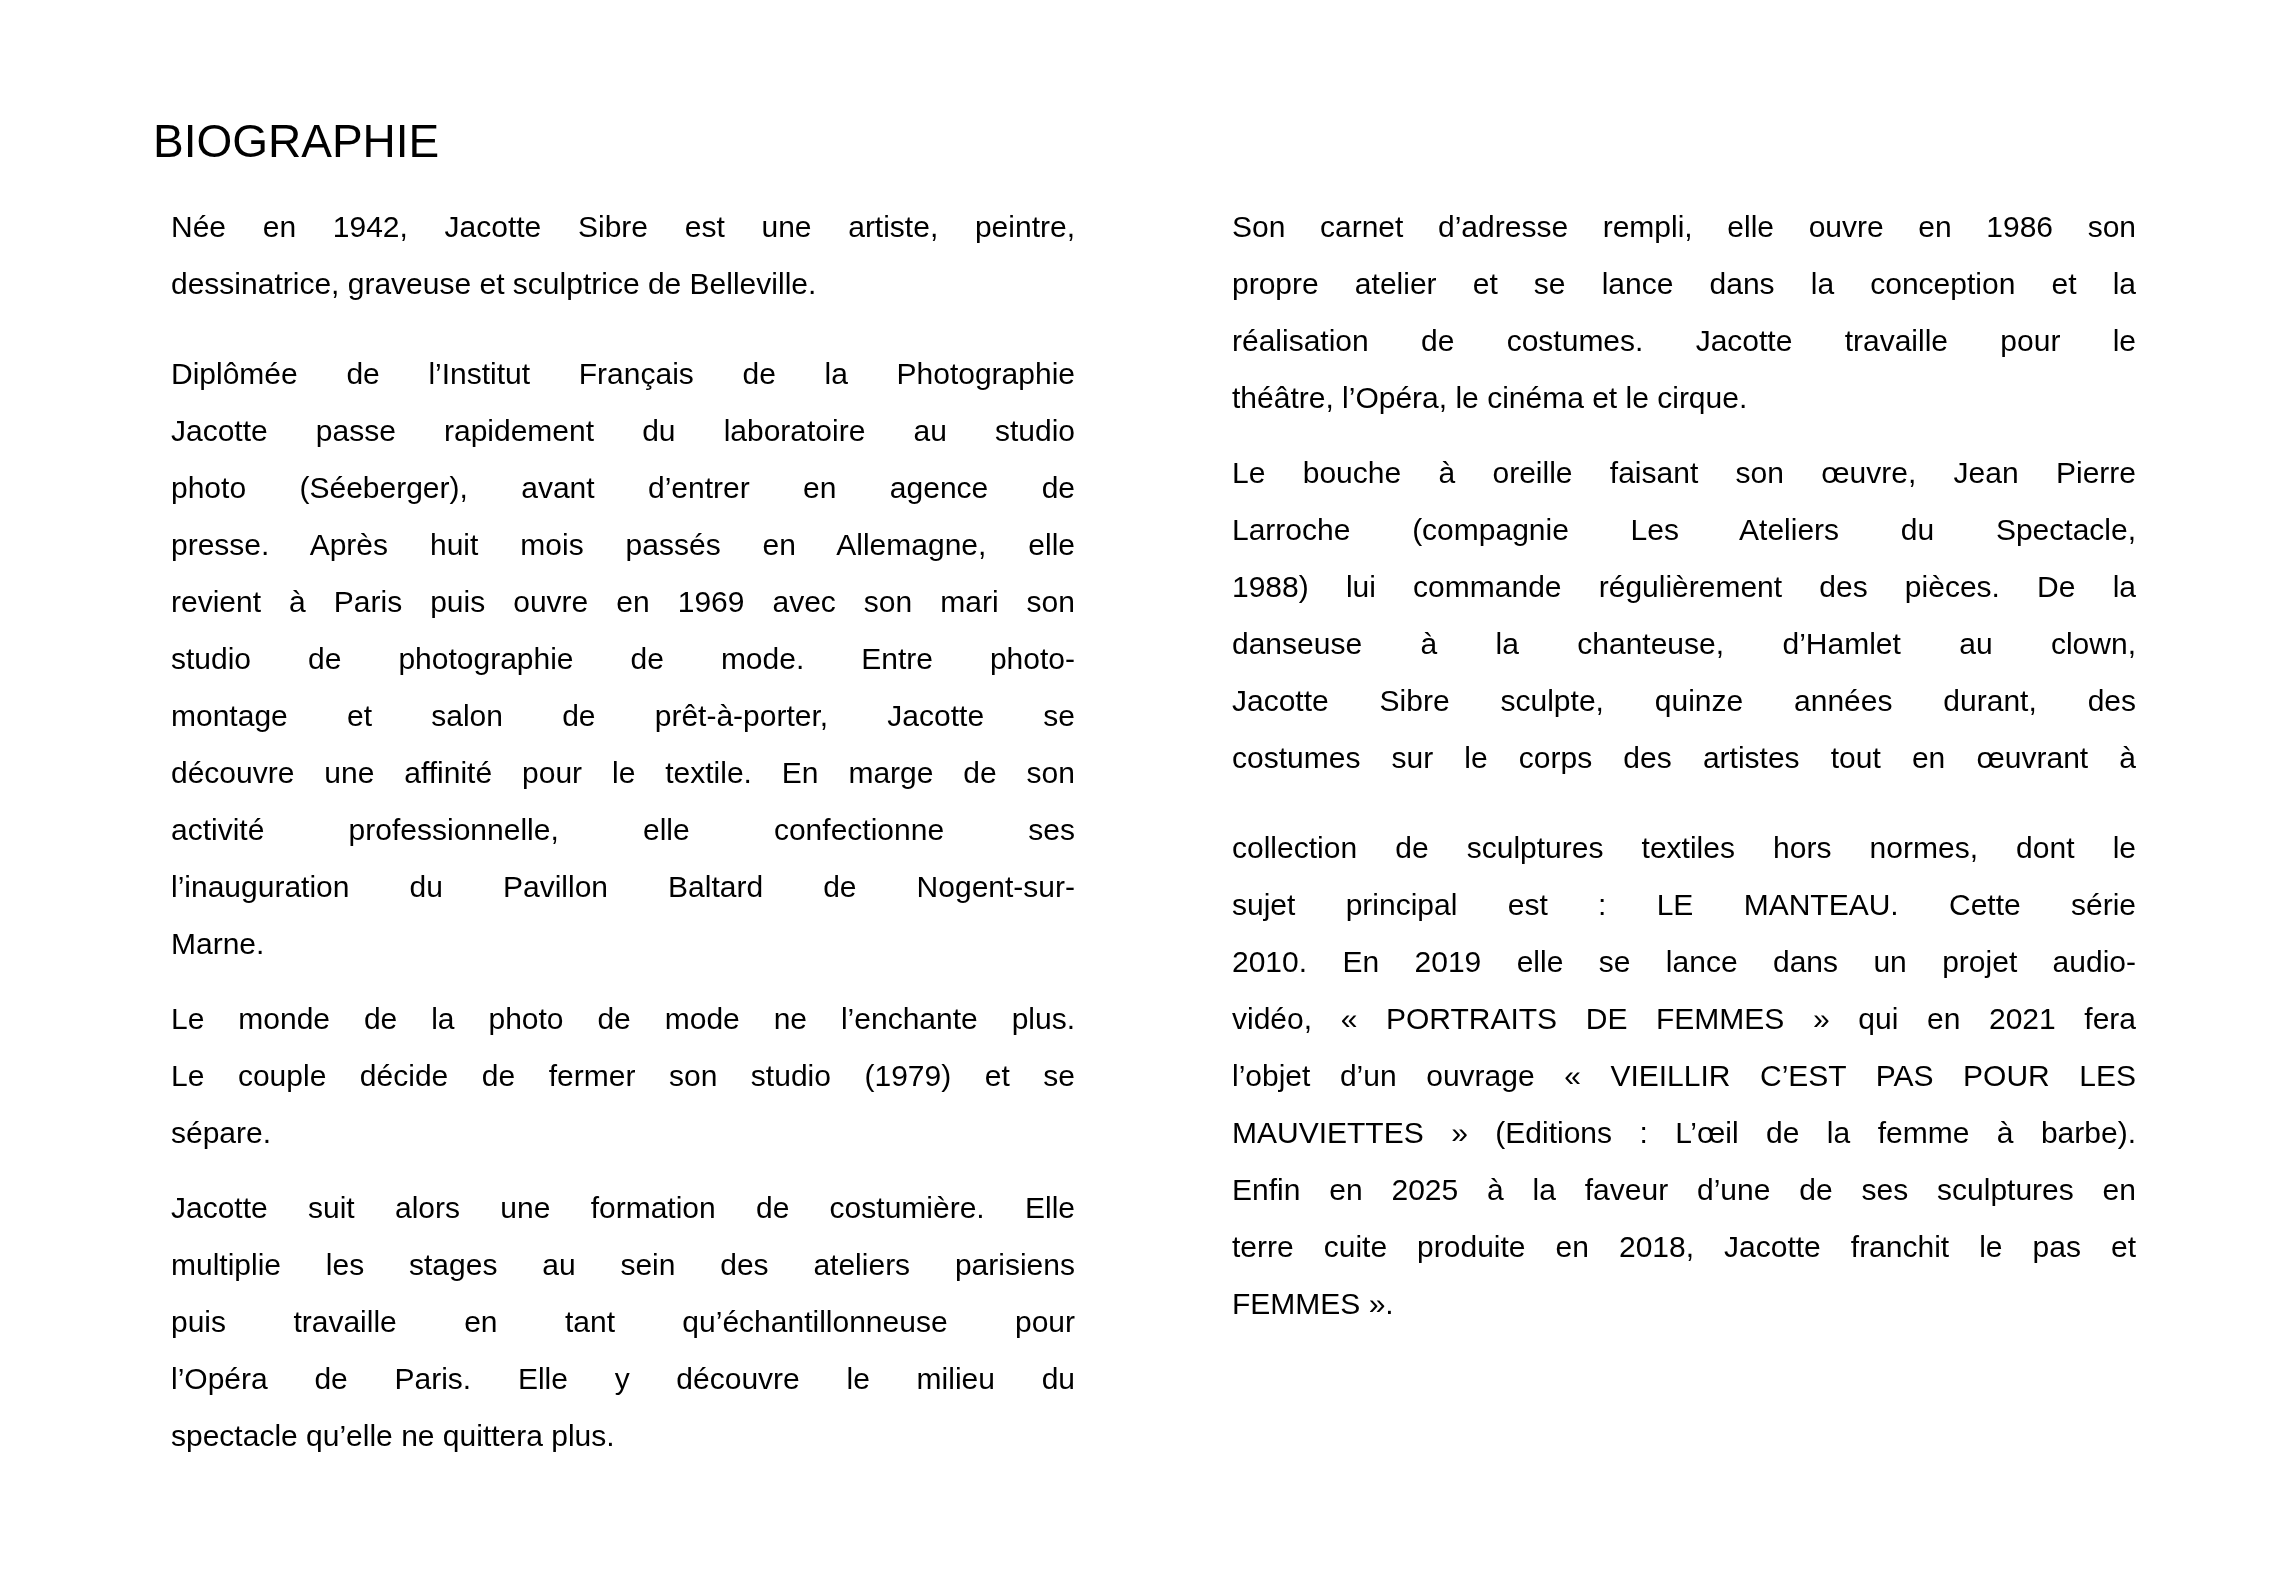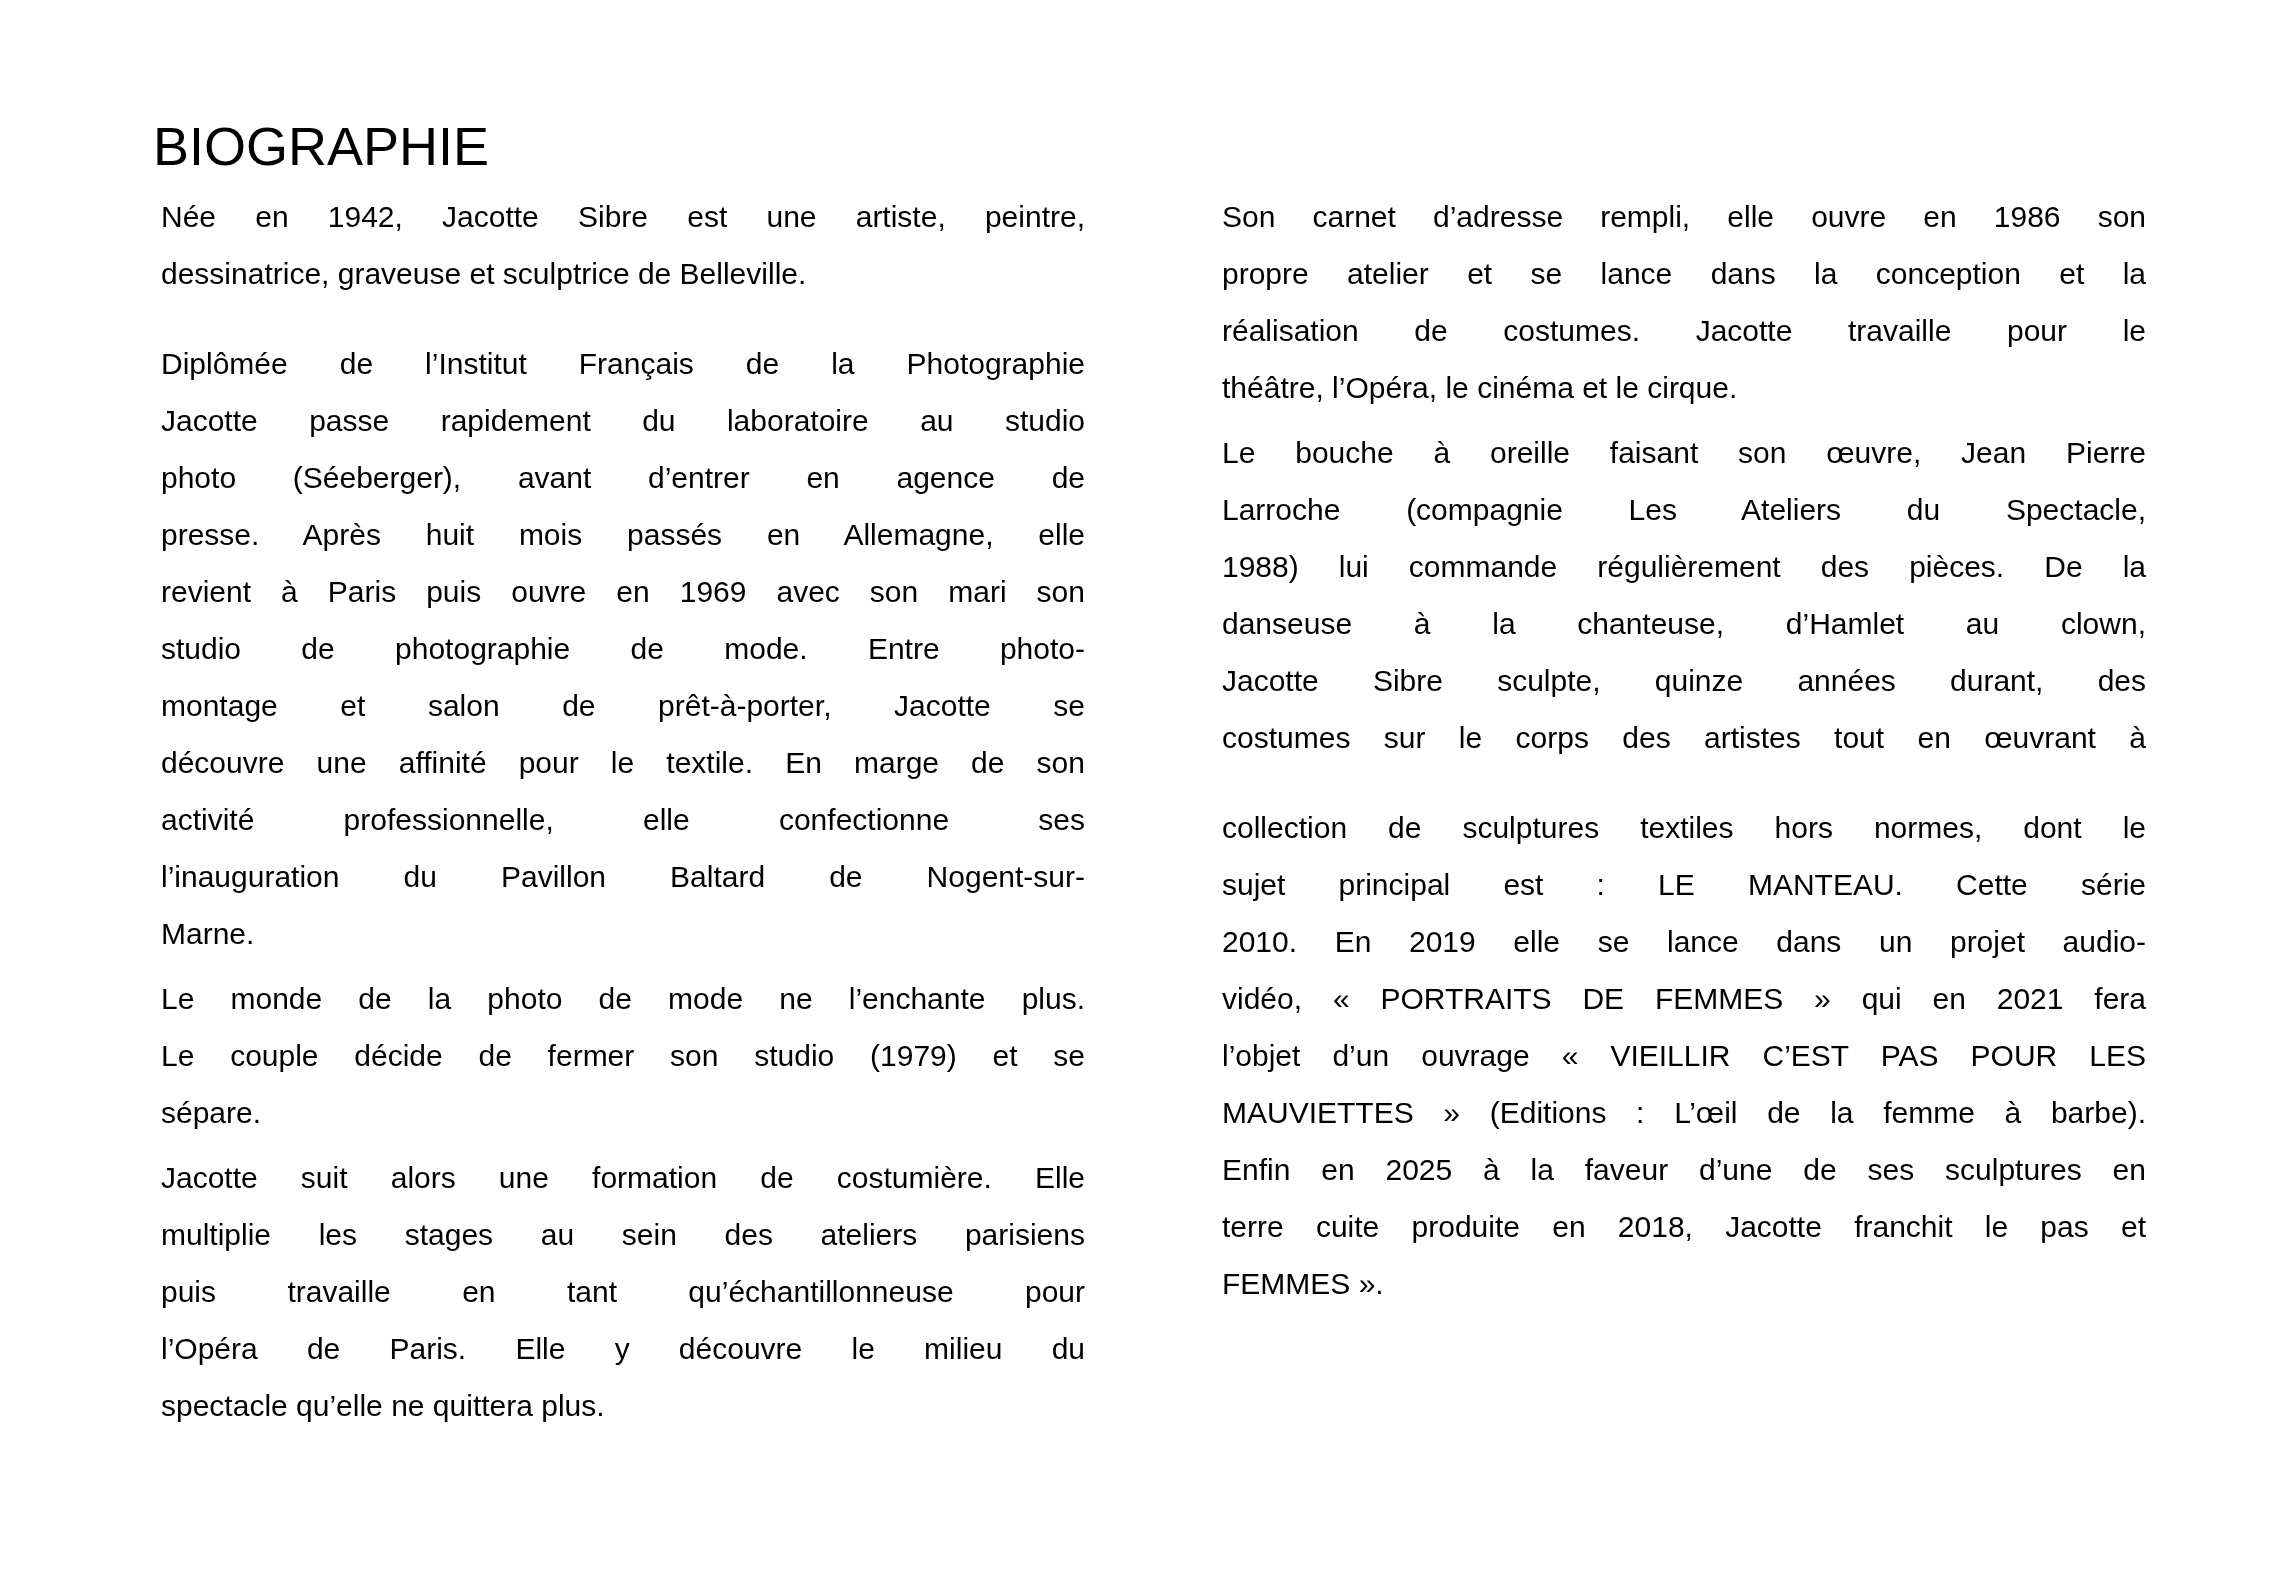--- a/index.html
+++ b/index.html
@@ -13,38 +13,38 @@
     height: 1589px;
     background: #ffffff;
     overflow: hidden;
     font-family: "Liberation Sans", sans-serif;
     color: #000000;
   }
   .title {
     position: absolute;
     left: 153px;
     top: 85px;
-    font-size: 54px;
+    font-size: 46px;
     line-height: 51px;
     font-weight: 400;
     letter-spacing: 0px;
     white-space: nowrap;
   }
   .columns {
     position: absolute;
     left: 153px;
     top: 180px;
     display: flex;
     gap: 121px;
   }
   .col {
     width: 940px;
   }
   .para {
-    margin: 8px;
+    margin: 18px;
   }
   .para.gap {
     margin-top: 33px;
   }
   .ln {
     font-size: 30px;
     line-height: 57px;
     text-align: justify;
     text-align-last: justify;
     text-justify: inter-word;

